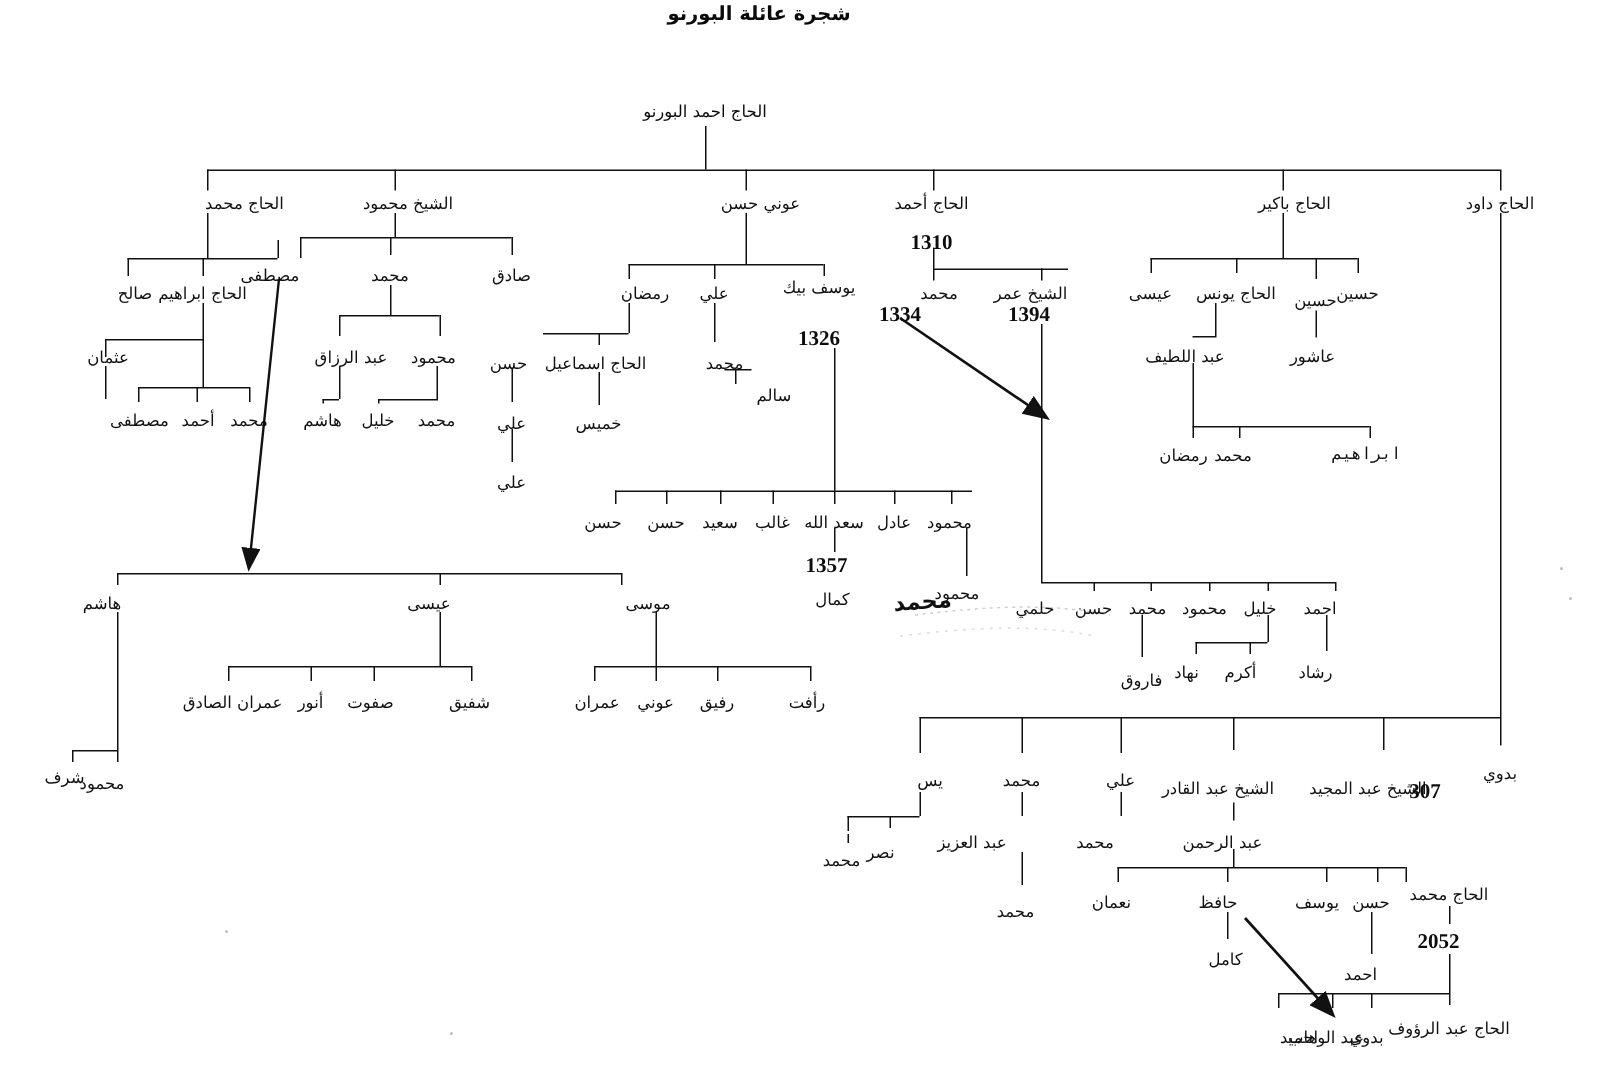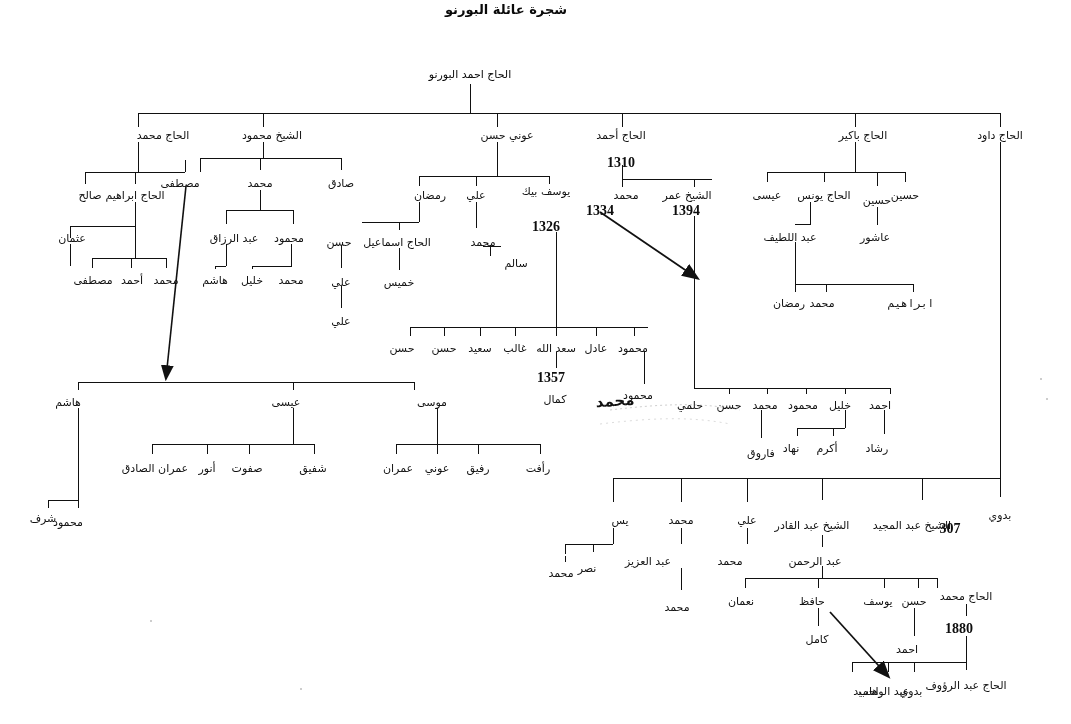--- a/index.html
+++ b/index.html
@@ -378,16 +378,16 @@
       <div class="node" style="left: 911px; top: 686px;">بدوي</div>
       <div class="node" style="left: 966px; top: 680px;">الحاج عبد الرؤوف</div>
     </div>
   <div id="years-layer">
       <div class="yr" style="left: 621px; top: 155px;">1310</div>
       <div class="yr" style="left: 600px; top: 203px;">1334</div>
       <div class="yr" style="left: 686px; top: 203px;">1394</div>
       <div class="yr" style="left: 546px; top: 219px;">1326</div>
       <div class="yr" style="left: 551px; top: 370px;">1357</div>
       <div class="yr" style="left: 950px; top: 521px;">307</div>
-      <div class="yr" style="left: 959px; top: 621px;">1880</div>
+      <div class="yr" style="left: 959px; top: 621px;">2052</div>
     </div>
 
 </div>
 
 </body></html>

